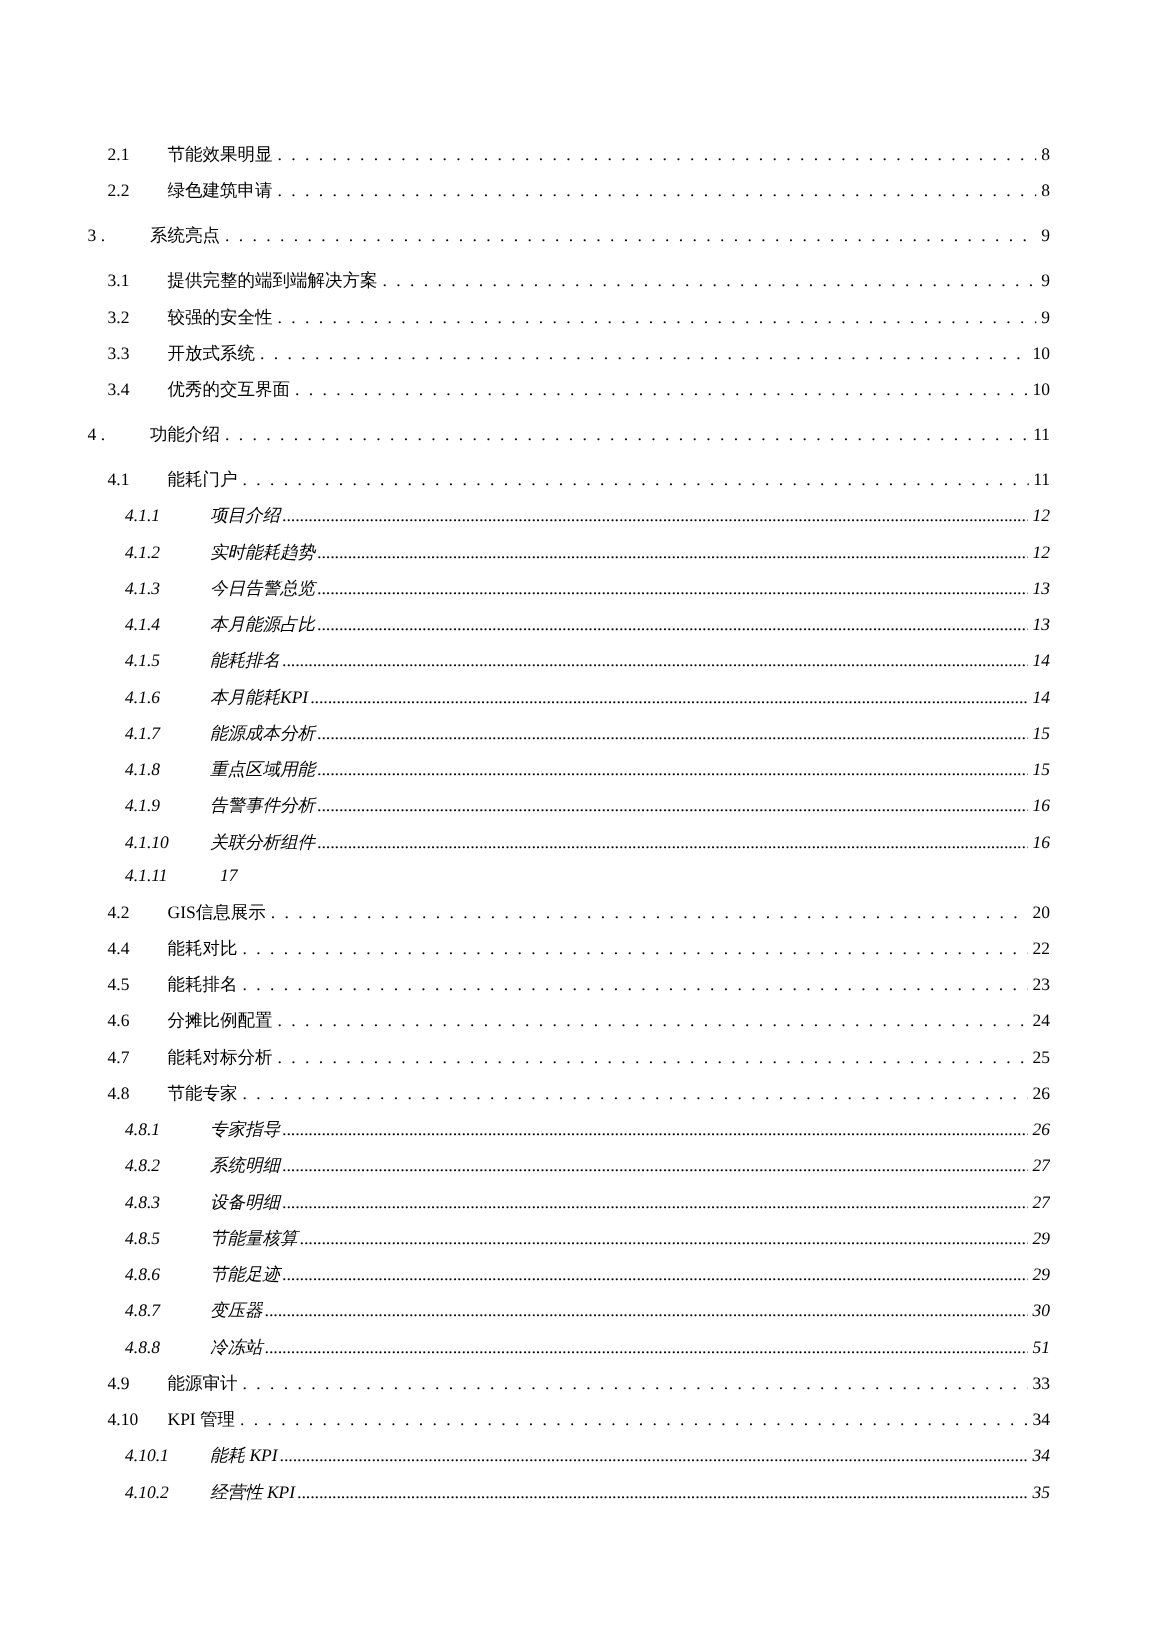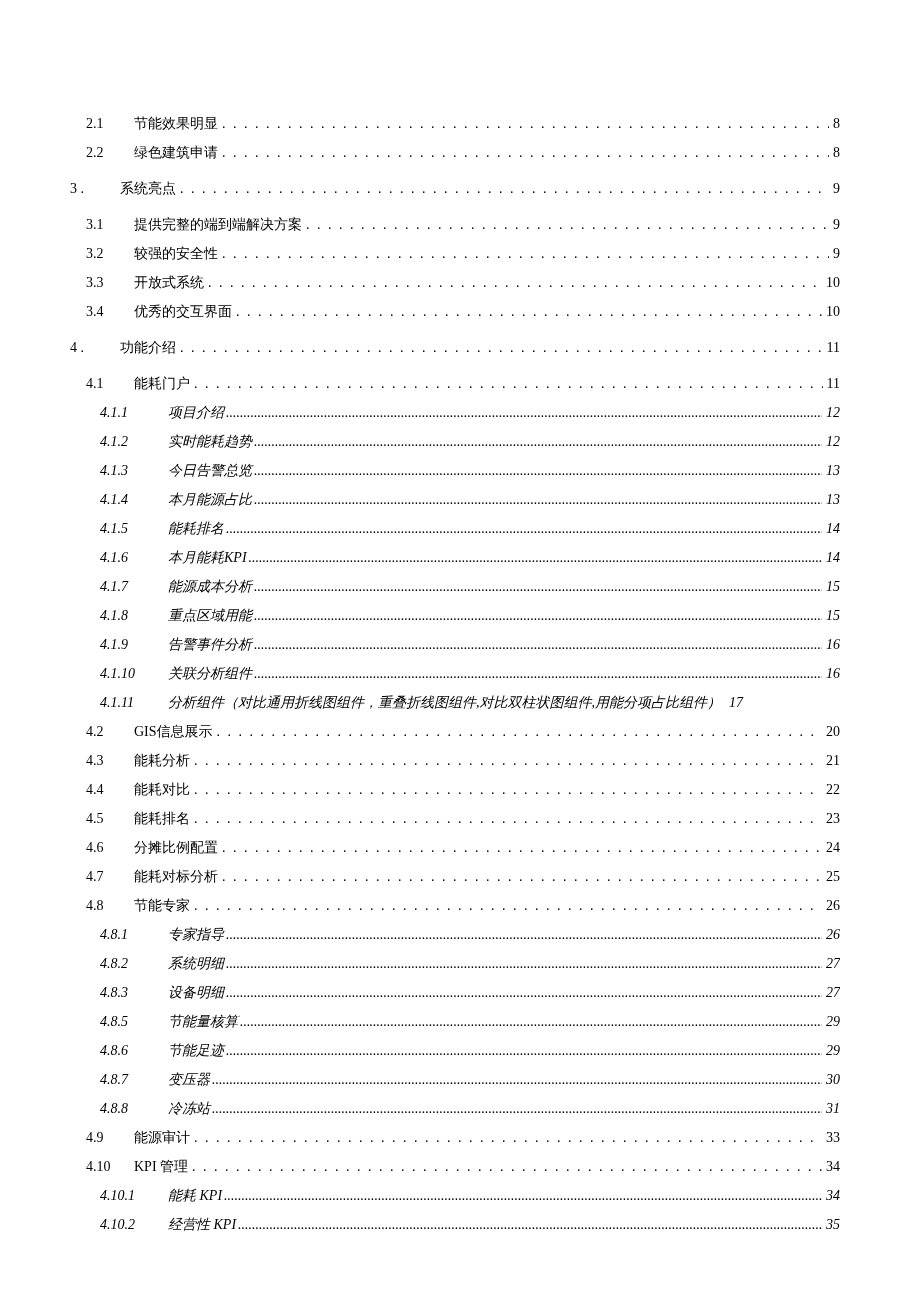--- a/index.html
+++ b/index.html
@@ -206,37 +206,30 @@
       <span class="toc-page">16</span>
     </div>
     <div class="toc-entry level3">
       <span class="toc-num">4.1.10</span>
       <span class="toc-label">关联分析组件</span>
       <span class="toc-dots-tight"></span>
       <span class="toc-page">16</span>
     </div>
     <div class="toc-entry level3 no-dots">
       <span class="toc-num">4.1.11</span>
-      <span class="toc-label">分析组件（对比通用折线图组件，重叠折线图组件,对比双柱状图组件,用能分项占比组件）</span>
       <span class="toc-dots"></span>
       <span class="toc-page">17</span>
     </div>
     <div class="toc-entry level2">
       <span class="toc-num">4.2</span>
       <span class="toc-label">GIS信息展示</span>
       <span class="toc-dots"></span>
       <span class="toc-page">20</span>
     </div>
     <div class="toc-entry level2">
-      <span class="toc-num">4.3</span>
-      <span class="toc-label">能耗分析</span>
-      <span class="toc-dots"></span>
-      <span class="toc-page">21</span>
-    </div>
-    <div class="toc-entry level2">
       <span class="toc-num">4.4</span>
       <span class="toc-label">能耗对比</span>
       <span class="toc-dots"></span>
       <span class="toc-page">22</span>
     </div>
     <div class="toc-entry level2">
       <span class="toc-num">4.5</span>
       <span class="toc-label">能耗排名</span>
       <span class="toc-dots"></span>
       <span class="toc-page">23</span>
@@ -292,21 +285,21 @@
     <div class="toc-entry level3">
       <span class="toc-num">4.8.7</span>
       <span class="toc-label">变压器</span>
       <span class="toc-dots-tight"></span>
       <span class="toc-page">30</span>
     </div>
     <div class="toc-entry level3">
       <span class="toc-num">4.8.8</span>
       <span class="toc-label">冷冻站</span>
       <span class="toc-dots-tight"></span>
-      <span class="toc-page">31</span>
+      <span class="toc-page">51</span>
     </div>
     <div class="toc-entry level2">
       <span class="toc-num">4.9</span>
       <span class="toc-label">能源审计</span>
       <span class="toc-dots"></span>
       <span class="toc-page">33</span>
     </div>
     <div class="toc-entry level2">
       <span class="toc-num">4.10</span>
       <span class="toc-label">KPI 管理</span>

